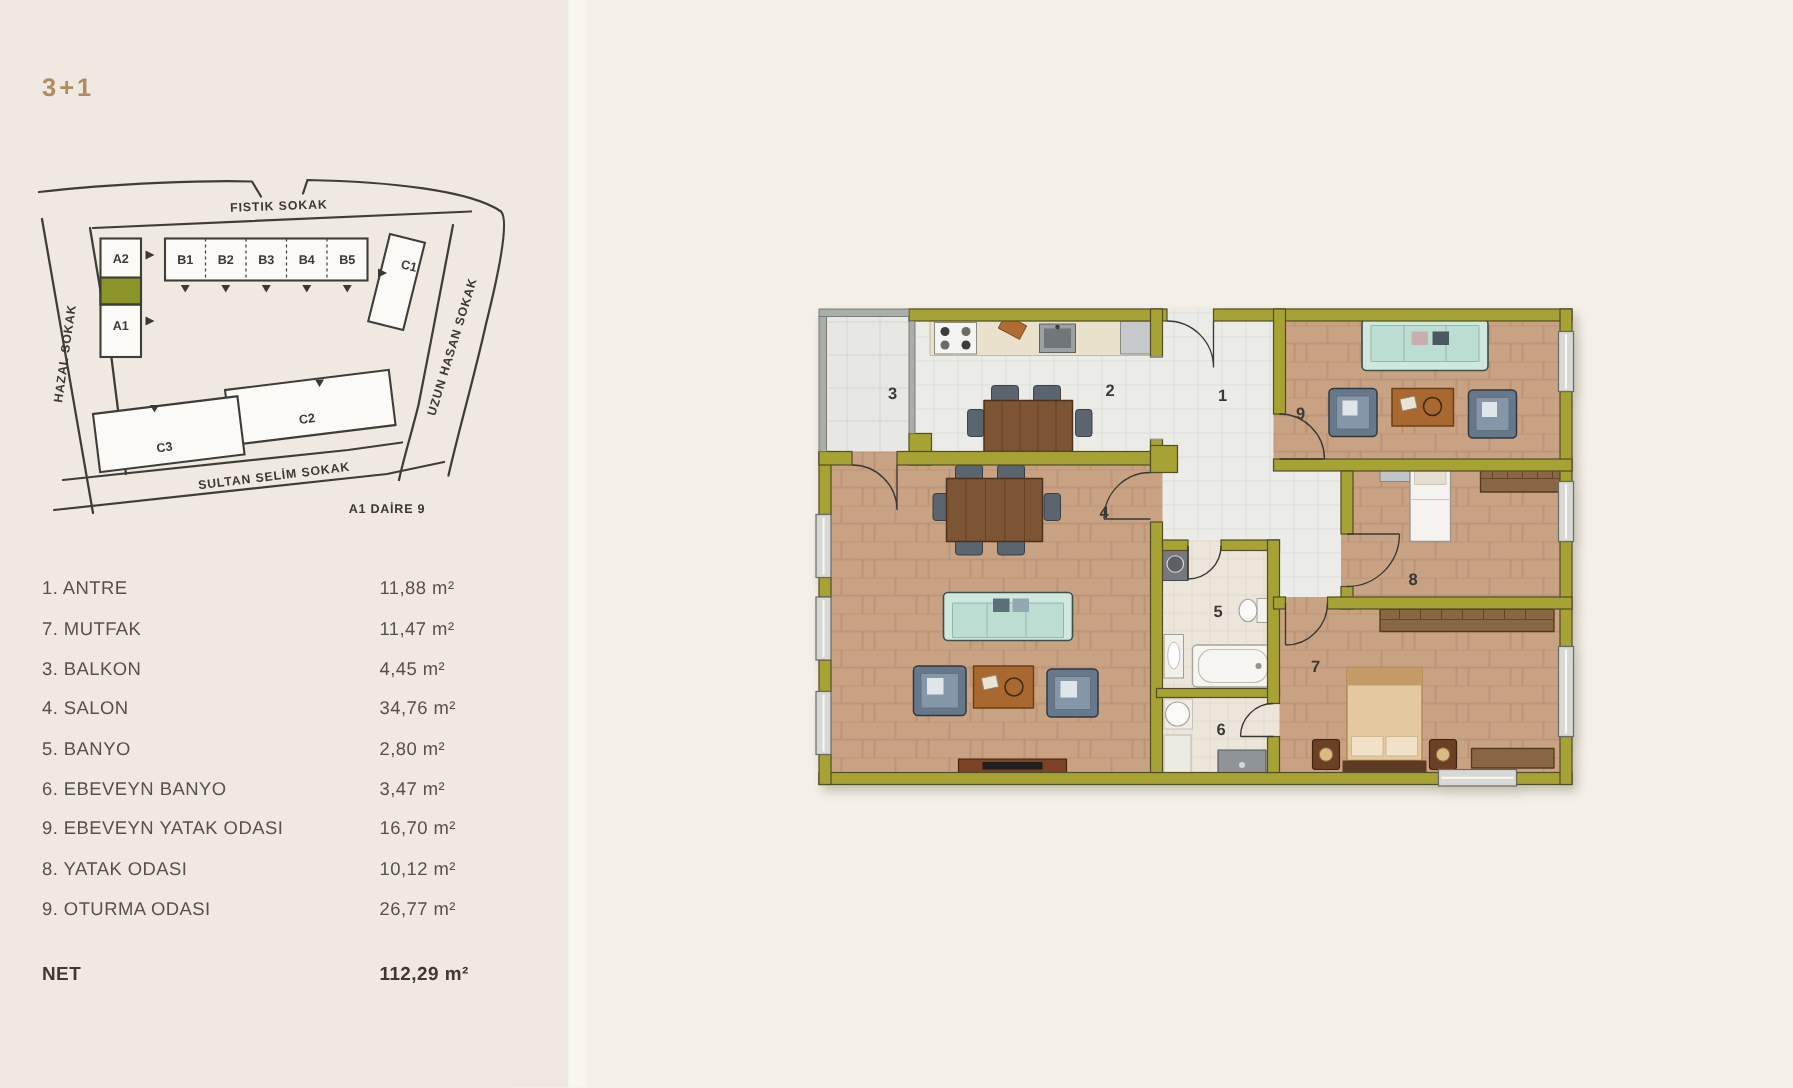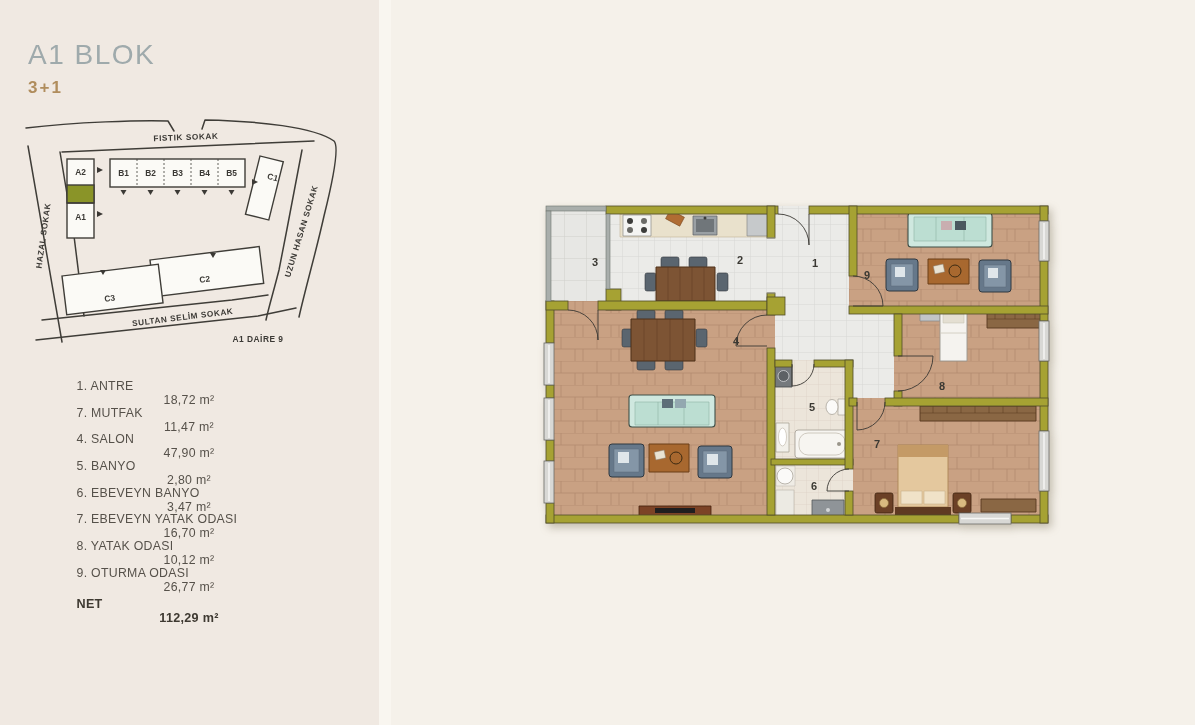--- a/index.html
+++ b/index.html
@@ -8,37 +8,36 @@
     background:#f5f1ea;
     font-family:"Liberation Sans",sans-serif;
   }
   .left-panel{position:absolute;left:0;top:0;width:379px;height:725px;background:#f0e9e2;}
   .panel-divider{position:absolute;left:379px;top:0;width:12px;height:725px;background:#f9f6f0;}
   .title-block{position:absolute;left:28px;top:40px;}
   .block-title{font-size:28px;color:#9faaac;letter-spacing:1.5px;font-weight:400;line-height:1.05;}
   .unit-type{font-size:17px;color:#b08d5d;font-weight:700;letter-spacing:2px;margin-top:9px;}
   .site-map{position:absolute;left:16px;top:114px;}
   .room-list{position:absolute;left:28px;top:379px;width:322px;}
-  .room-row{display:flex;align-items:center;height:26.7px;font-size:12.3px;color:#56514a;letter-spacing:.3px;flex-direction:column;}
+  .room-row{display:flex;align-items:center;height:26.7px;font-size:12.3px;color:#56514a;letter-spacing:.3px;}
   .room-row .rlabel{width:225px;}
-  .totals{margin-top:4px;}
+  .totals{margin-top:16px;}
   .totals .room-row{font-weight:700;color:#3e3931;height:27px;font-size:12.6px;}
   .plan-wrap{position:absolute;left:543px;top:193px;filter:drop-shadow(3px 4px 4px rgba(100,88,60,.35));}
   svg text{font-family:"Liberation Sans",sans-serif;}
   .sm-label{font-size:8.2px;font-weight:700;letter-spacing:.6px;fill:#3b3935;}
   .sm-block-label{font-size:8.4px;font-weight:700;fill:#3b3935;}
   .sm-caption{font-size:8.4px;font-weight:700;letter-spacing:.5px;fill:#3b3935;}
   .fp-num{font-size:11px;font-weight:600;fill:#3b3933;}
 </style>
 </head>
 <body>
 
 <div class="left-panel">
   <div class="title-block">
-    <div class="block-title">A1 BLOK</div>
     <div class="unit-type">3+1</div>
   </div>
 
   <svg class="site-map" width="352" height="242" viewBox="0 0 352 242">
     <g fill="none" stroke="#3f3d38" stroke-width="1.5" stroke-linecap="round" stroke-linejoin="round">
       <path d="M10,14 C60,8 125,6 152,7 L158,17"></path>
       <path d="M186,15 L189,6 C243,7 298,13 318,27 C323,32 319,58 308,102 C300,138 290,172 283,203"></path>
       <path d="M46,38 L298,27"></path>
       <path d="M286,36 C279,72 271,116 263,156 C258,176 253,192 250,206"></path>
       <path d="M12,32 L46,228"></path>
@@ -99,40 +98,44 @@
       <text class="sm-label" transform="translate(30,122) rotate(-82)">HAZAL SOKAK</text>
       <text class="sm-label" transform="translate(288,118) rotate(-73)">UZUN HASAN SOKAK</text>
       <text class="sm-label" transform="translate(167,206) rotate(-7)">SULTAN SELİM SOKAK</text>
       <text class="sm-caption" x="242" y="228">A1 DAİRE 9</text>
     </g>
   </svg>
 
   <div class="room-list">
     <div class="room-row">
         <span class="rlabel">1. ANTRE</span>
-        <span>18,72 m²</span>
+        <span>11,88 m²</span>
       </div>
     <div class="room-row">
         <span class="rlabel">7. MUTFAK</span>
         <span>11,47 m²</span>
       </div>
     <div class="room-row">
+        <span class="rlabel">3. BALKON</span>
+        <span>4,45 m²</span>
+      </div>
+    <div class="room-row">
         <span class="rlabel">4. SALON</span>
-        <span>47,90 m²</span>
+        <span>34,76 m²</span>
       </div>
     <div class="room-row">
         <span class="rlabel">5. BANYO</span>
         <span>2,80 m²</span>
       </div>
     <div class="room-row">
         <span class="rlabel">6. EBEVEYN BANYO</span>
         <span>3,47 m²</span>
       </div>
     <div class="room-row">
-        <span class="rlabel">7. EBEVEYN YATAK ODASI</span>
+        <span class="rlabel">9. EBEVEYN YATAK ODASI</span>
         <span>16,70 m²</span>
       </div>
     <div class="room-row">
         <span class="rlabel">8. YATAK ODASI</span>
         <span>10,12 m²</span>
       </div>
     <div class="room-row">
         <span class="rlabel">9. OTURMA ODASI</span>
         <span>26,77 m²</span>
       </div>

